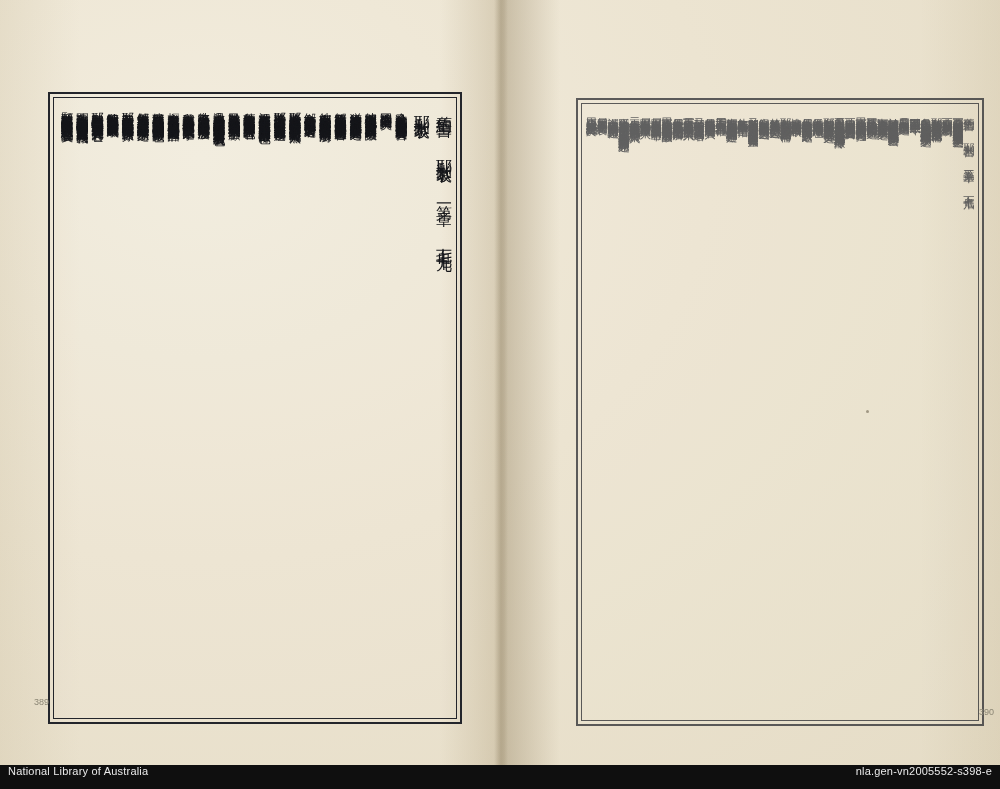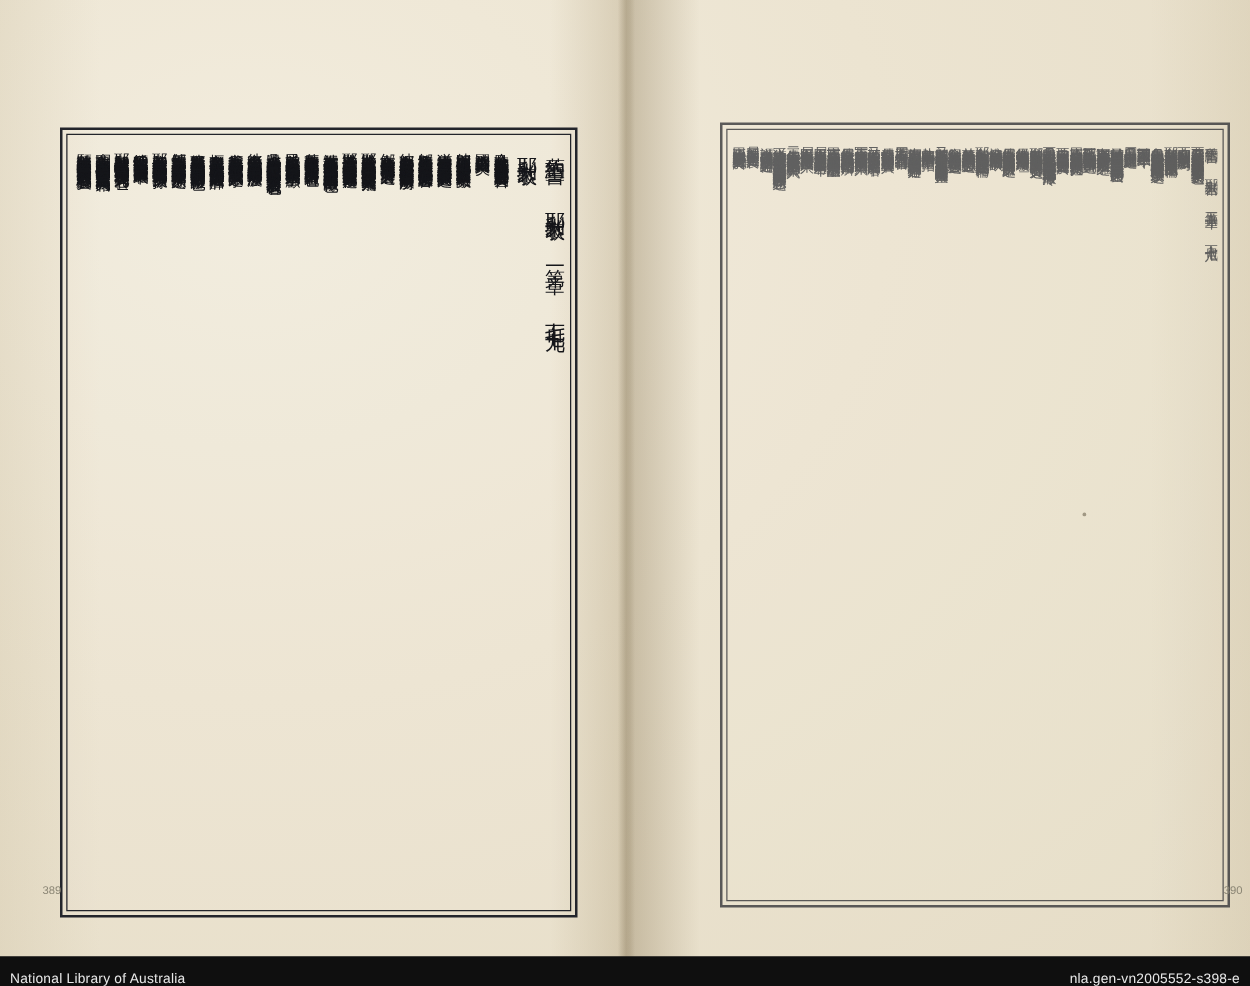--- a/index.html
+++ b/index.html
@@ -42,35 +42,35 @@
   }
   
   .statusbar {
     position: absolute;
     left: 0; right: 0; bottom: 0;
     height: 24px;
     background: #0f0f0f;
     color: #e9e9e9;
     font-size: 11px;
     display: flex;
-    align-items: flex-end;
+    align-items: flex-start;
     justify-content: space-between;
     padding: 0 8px;
     box-sizing: border-box;
     font-family: "Liberation Sans", sans-serif;
   }
   .statusbar .left { letter-spacing: .2px; }
   .statusbar .right { letter-spacing: .2px; padding-left: 16px; }
 
   
   .leaf {
     position: absolute;
     box-sizing: border-box;
   }
-  .leaf-left  { left: 14px;  top: 10px;  width: 480px; height: 745px; }
+  .leaf-left  { left: 14px;  top: 0;  width: 480px; height: 745px; }
   .leaf-right { left: 536px; top: 10px;  width: 480px; height: 745px; }
 
   
   .frame {
     position: absolute;
     border: 2px solid #23252b;
     background: rgba(255,255,255,0.06);
     box-sizing: border-box;
   }
   .frame::after {

